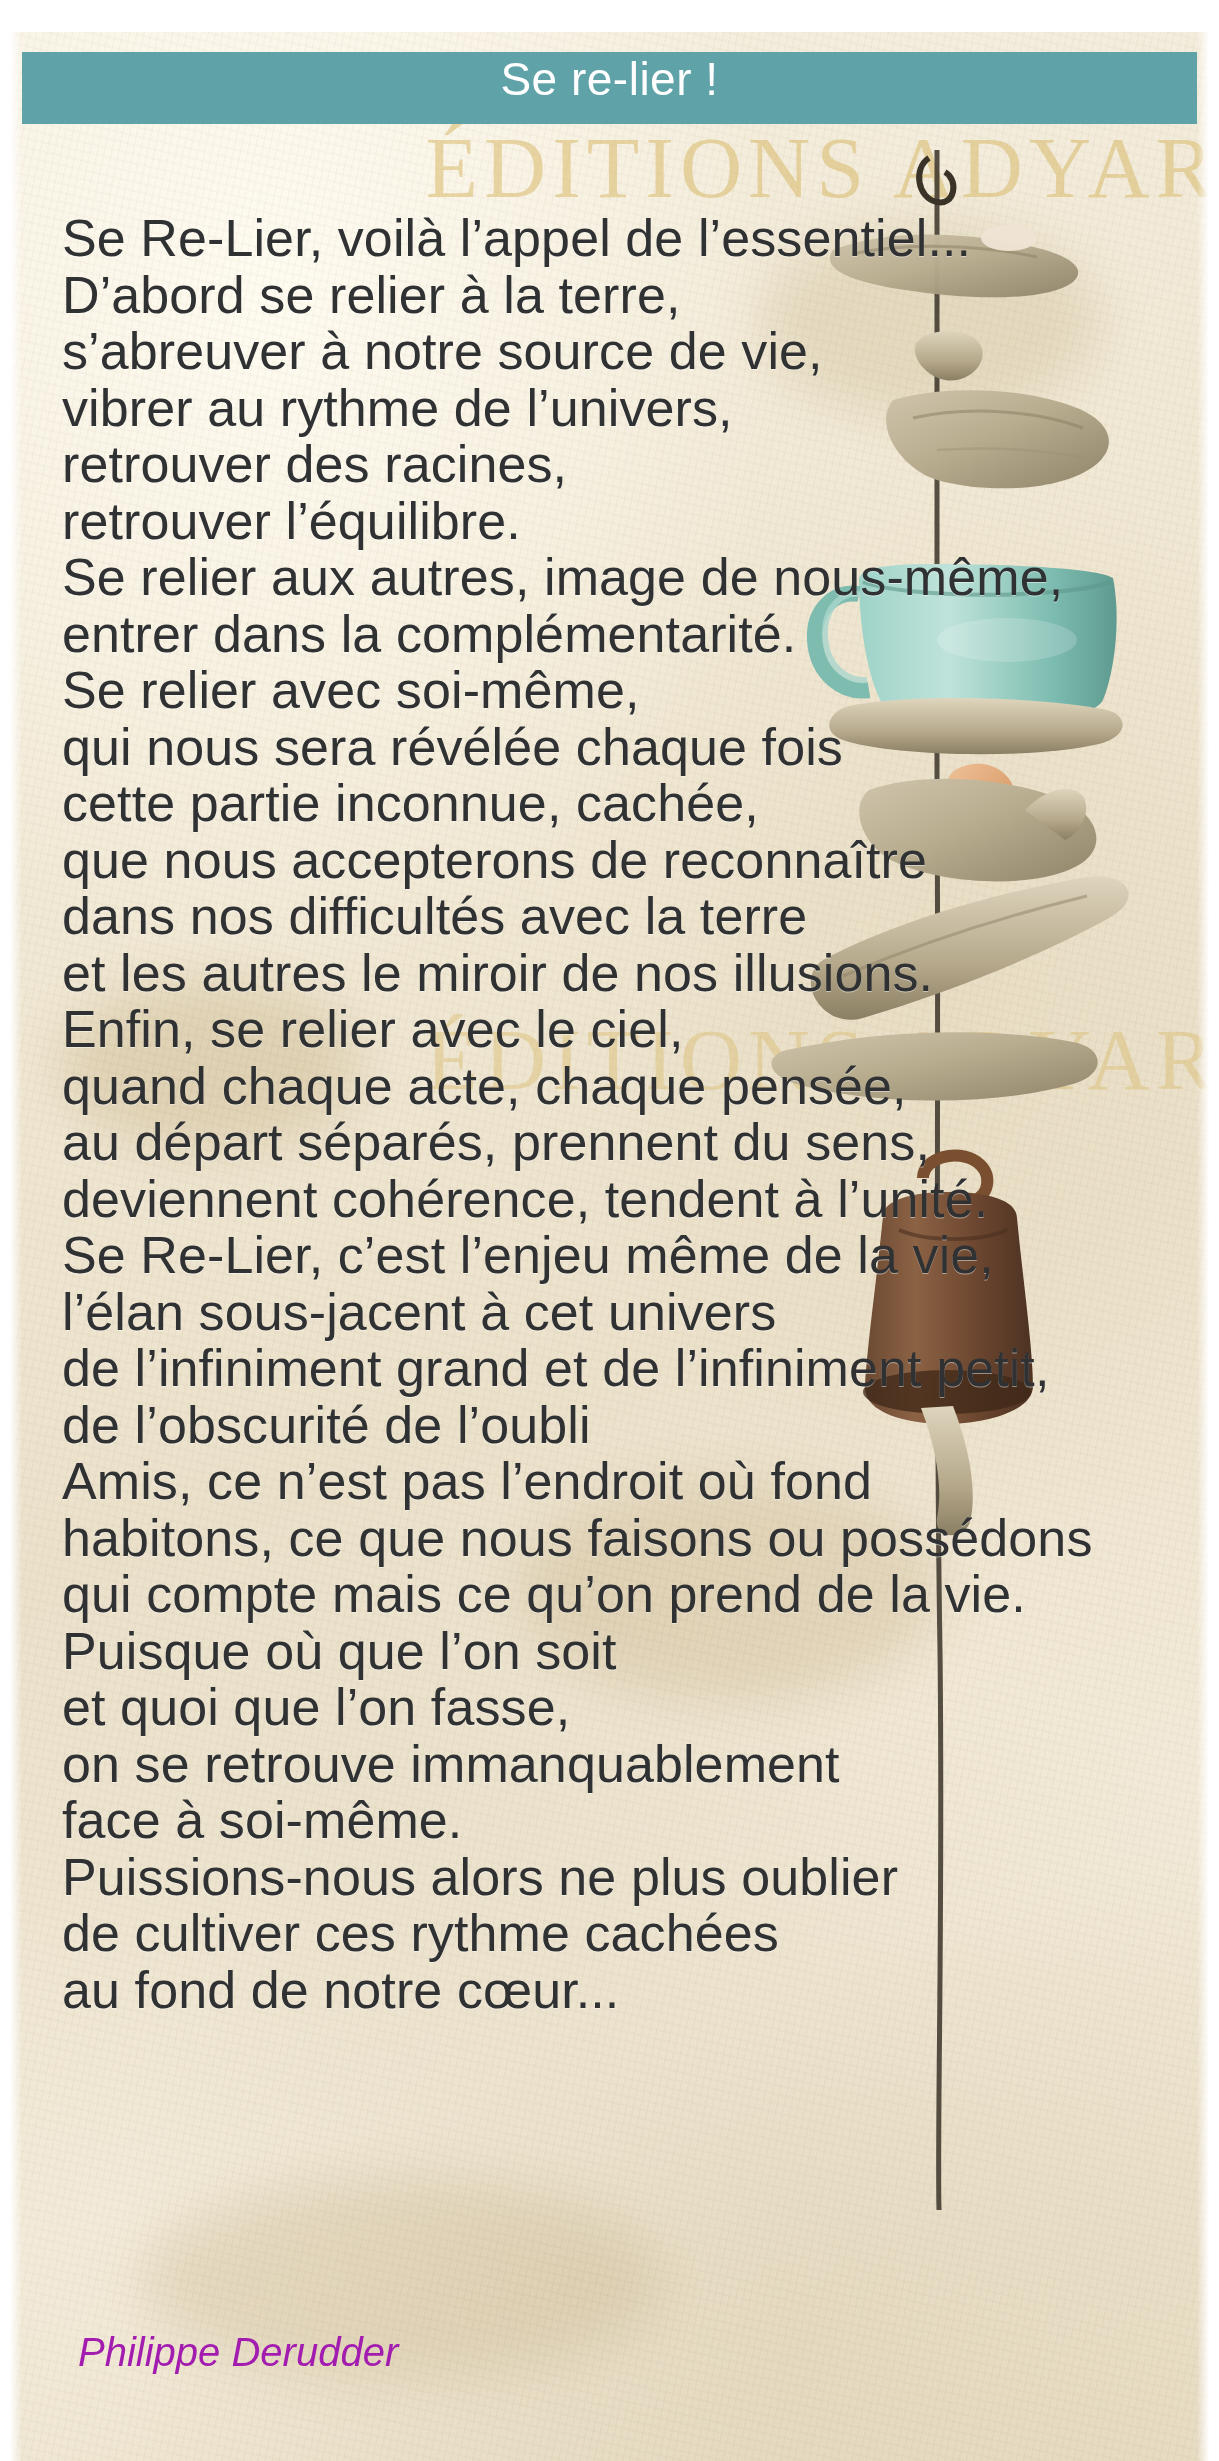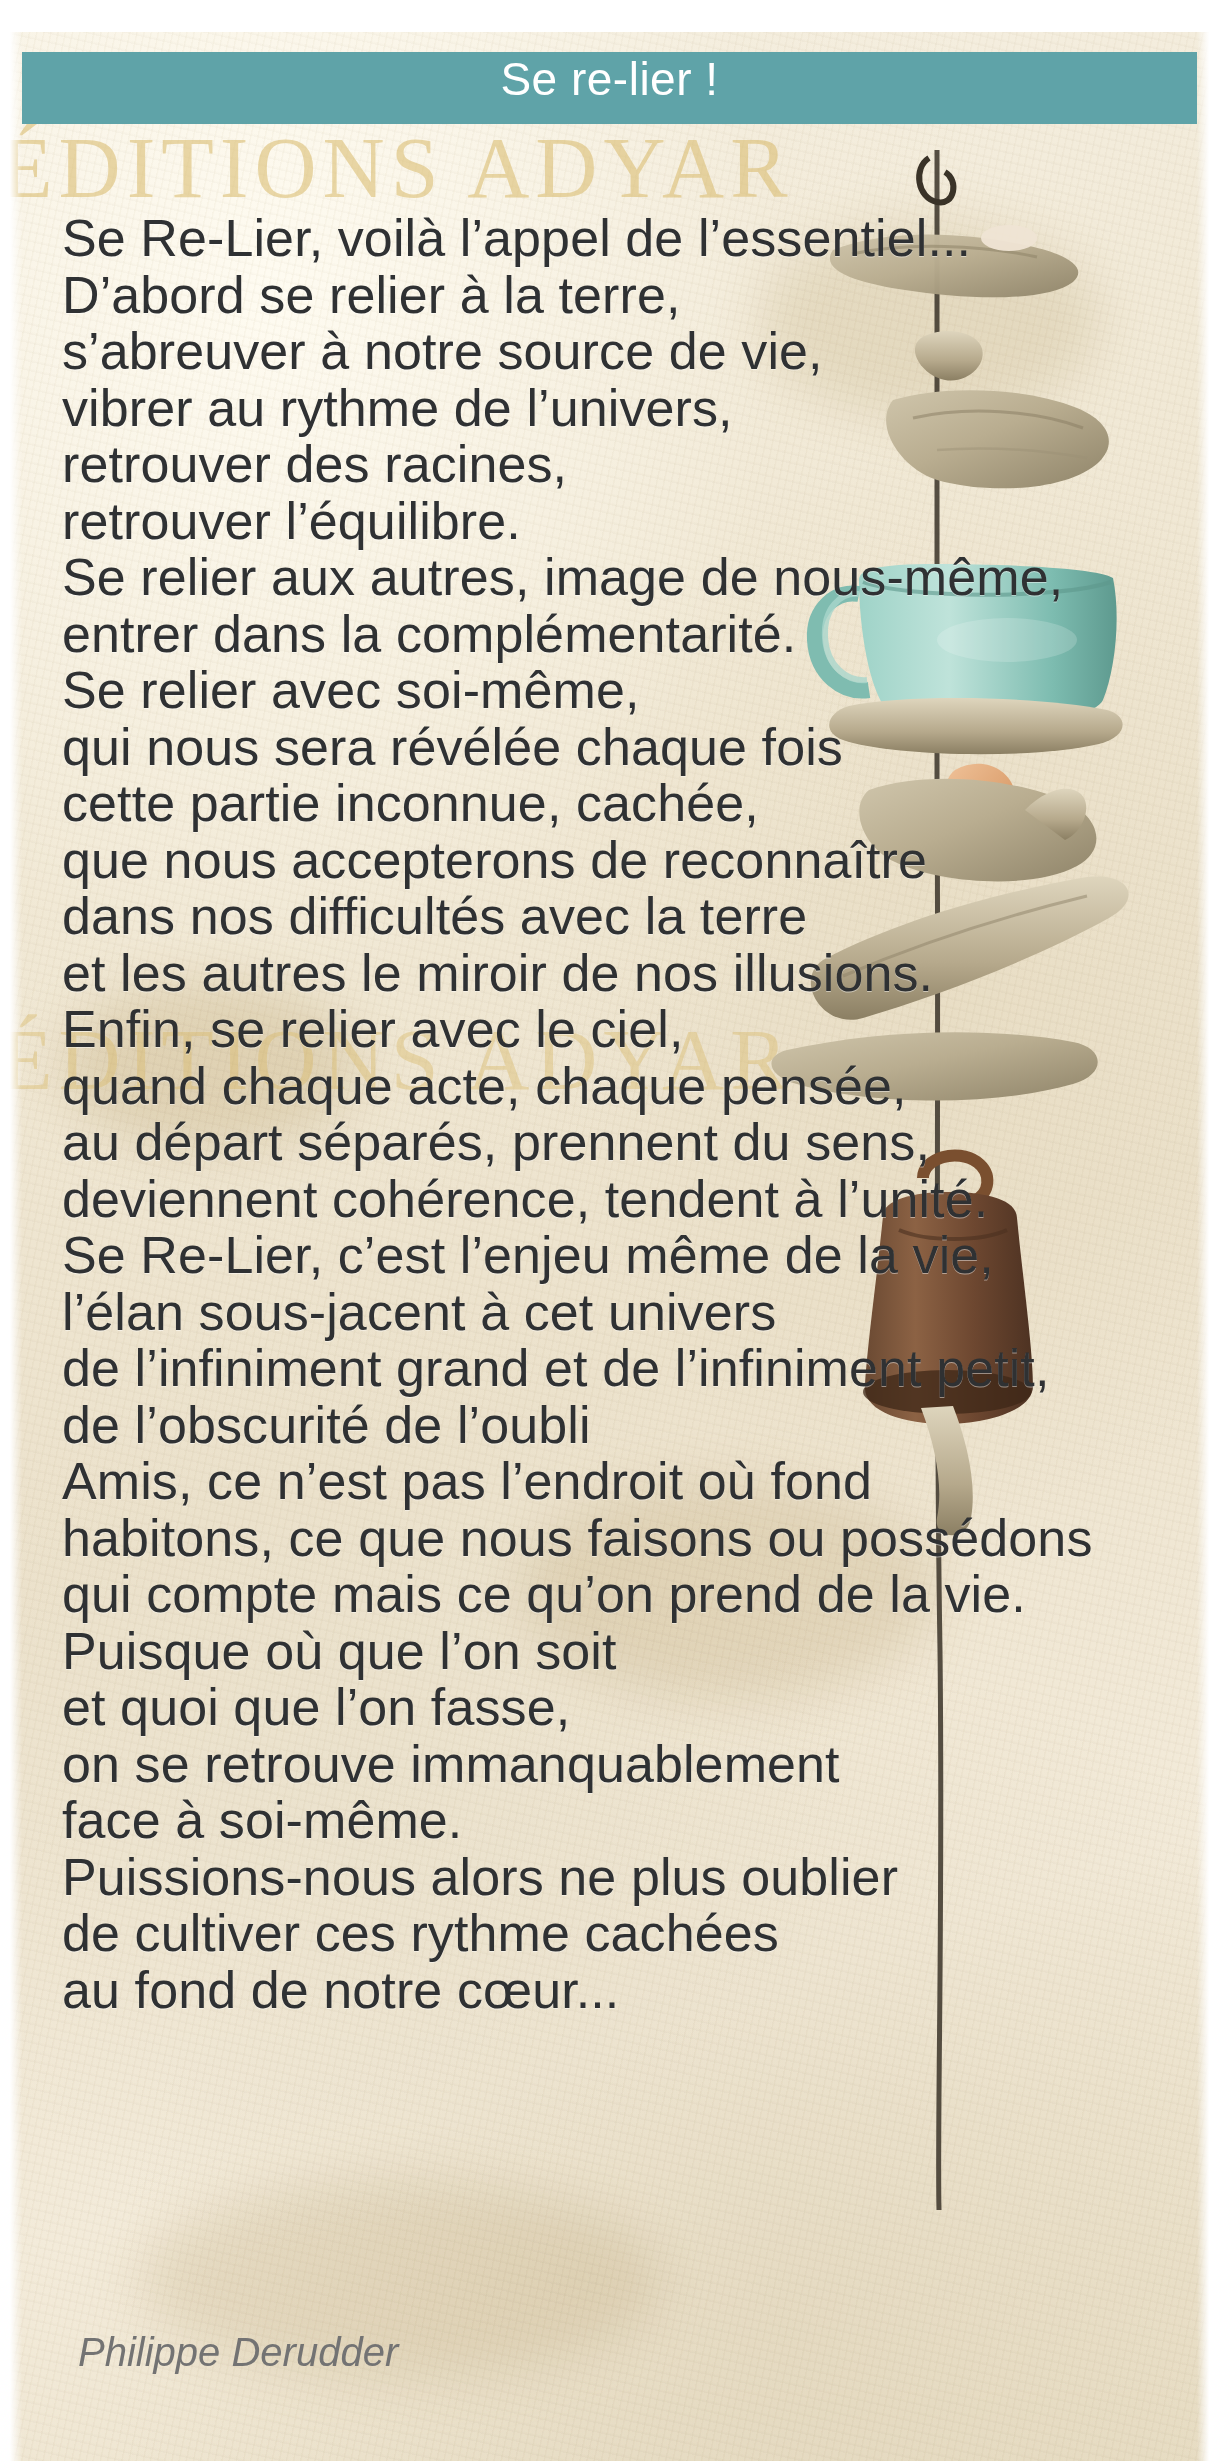--- a/index.html
+++ b/index.html
@@ -63,21 +63,21 @@
     left: 0; right: 0; top: 0;
     height: 32px;
     background: #ffffff;
   }
 
   
   .watermark {
     position: absolute;
     left: 0;
     width: 100%;
-    text-align: left;
+    text-align: right;
     font-family: "Liberation Serif", serif;
     font-size: 86px;
     letter-spacing: 6px;
     color: #d9ba6a;
     opacity: 0.55;
     white-space: nowrap;
     pointer-events: none;
     user-select: none;
   }
   .watermark.wm1 { top: 118px; }
@@ -119,21 +119,21 @@
   .poem .line {
     white-space: nowrap;
   }
 
   .signature {
     position: absolute;
     left: 78px;
     top: 2330px;
     font-size: 40px;
     font-style: italic;
-    color: #737373;
+    color: #a21caf;
     font-family: "Liberation Sans", sans-serif;
   }
 
   
   .mobile {
     position: absolute;
     right: 22px;
     top: 150px;
     width: 560px;
     height: 2180px;

